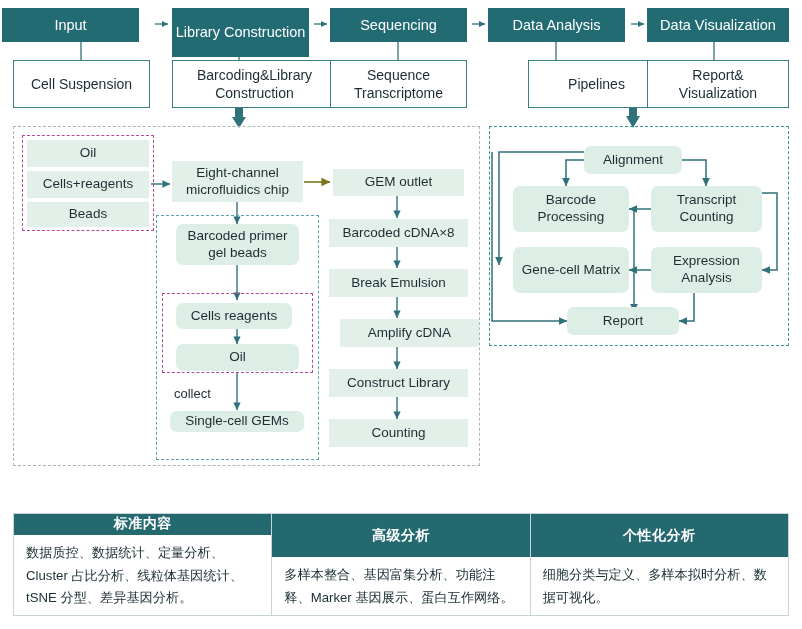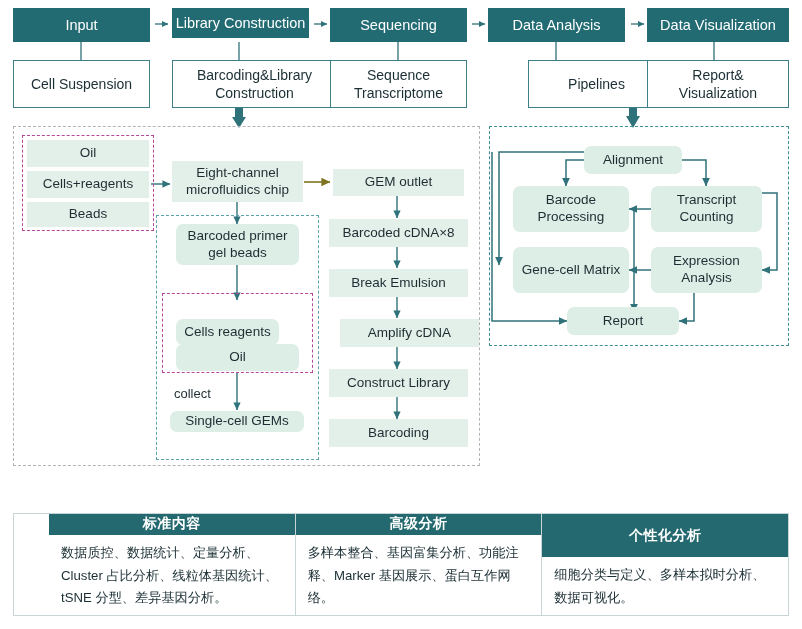--- a/index.html
+++ b/index.html
@@ -66,21 +66,20 @@
 
   
   #wires { position: absolute; left: 0; top: 0; width: 802px; height: 500px; pointer-events: none; }
 
   
   #table-wrap {
     position: absolute; left: 13px; top: 513px;
     width: 776px; height: 103px;
     display: flex;
     border: 1px solid #c8d4d6;
-    padding-left: 35px;
   }
   .tcol { flex: 1 1 0; display: flex; flex-direction: column; border-right: 1px solid #c8d4d6; }
   .tcol:last-child { border-right: none; }
   .thead {
     background: #23696f; color: #ffffff;
     font-size: 14px; font-weight: bold;
     height: 43px;
     display: flex; align-items: center; justify-content: center;
     letter-spacing: .5px;
   }
@@ -174,22 +173,22 @@
       <path d="M762,193 L777,193 L777,270 L762,270" marker-end="url(#ar)"></path>
 
       <path d="M634,209 L634,312" marker-end="url(#ar)"></path>
 
       <path d="M651,270 L629,270" marker-end="url(#ar)"></path>
 
       <path d="M694,292 L694,321 L679,321" marker-end="url(#ar)"></path>
     </g>
   </svg>
 
-  <div class="abs hdr" style="left:13px;  top:8px; width:137px; height:34px;">Input</div>
-  <div class="abs hdr" style="left:172px; top:8px; width:137px; height:30px;">Library Construction</div>
+  <div class="abs hdr" style="left:2px;  top:8px; width:137px; height:34px;">Input</div>
+  <div class="abs hdr" style="left:172px; top:8px; width:137px; height:49px;">Library Construction</div>
   <div class="abs hdr" style="left:330px; top:8px; width:137px; height:34px;">Sequencing</div>
   <div class="abs hdr" style="left:488px; top:8px; width:137px; height:34px;">Data Analysis</div>
   <div class="abs hdr" style="left:647px; top:8px; width:142px; height:34px;">Data Visualization</div>
 
   <div class="abs wbox" style="left:13px;  top:60px; width:137px; height:48px;">Cell Suspension</div>
   <div class="abs wbox" style="left:172px; top:60px; width:165px; height:48px;">Barcoding&amp;Library Construction</div>
   <div class="abs wbox" style="left:330px; top:60px; width:137px; height:48px;">Sequence Transcriptome</div>
   <div class="abs wbox" style="left:488px; top:60px; width:137px; height:48px;margin-left:40px;">Pipelines</div>
   <div class="abs wbox" style="left:647px; top:60px; width:142px; height:48px;">Report&amp; Visualization</div>
 
@@ -200,33 +199,33 @@
   <div class="abs gbox flat" style="left:27px; top:171px; width:122px; height:27px;">Cells+reagents</div>
   <div class="abs gbox flat" style="left:27px; top:202px; width:122px; height:25px;">Beads</div>
 
   <div class="abs gbox flat" style="left:172px; top:161px; width:131px; height:41px;">Eight-channel microfluidics chip</div>
 
   <div class="abs dash-teal2" style="left:156px; top:215px; width:163px; height:245px;"></div>
 
   <div class="abs gbox rnd" style="left:176px; top:224px; width:123px; height:41px;">Barcoded primer gel beads</div>
 
   <div class="abs dash-pink" style="left:162px; top:293px; width:151px; height:80px;"></div>
-  <div class="abs gbox rnd" style="left:176px; top:303px; width:103px; height:26px;margin-top:16px;">Cells reagents</div>
+  <div class="abs gbox rnd" style="left:176px; top:303px; width:116px; height:26px;">Cells reagents</div>
   <div class="abs gbox rnd" style="left:176px; top:344px; width:123px; height:27px;">Oil</div>
 
   <div class="abs lbl" style="left:174px; top:386px;">collect</div>
 
   <div class="abs gbox rnd" style="left:170px; top:411px; width:134px; height:21px;">Single-cell GEMs</div>
 
   <div class="abs gbox flat" style="left:333px; top:169px; width:131px; height:27px;">GEM outlet</div>
   <div class="abs gbox flat" style="left:329px; top:219px; width:139px; height:28px;">Barcoded cDNA×8</div>
   <div class="abs gbox flat" style="left:329px; top:269px; width:139px; height:28px;">Break Emulsion</div>
   <div class="abs gbox flat" style="left:340px; top:319px; width:139px; height:28px;">Amplify cDNA</div>
   <div class="abs gbox flat" style="left:329px; top:369px; width:139px; height:28px;">Construct Library</div>
-  <div class="abs gbox flat" style="left:329px; top:419px; width:139px; height:28px;">Barcoding</div>
+  <div class="abs gbox flat" style="left:329px; top:419px; width:139px; height:28px;">Counting</div>
 
   <div class="abs dash-teal" style="left:489px; top:126px; width:300px; height:220px;"></div>
 
   <div class="abs gbox rnd" style="left:584px; top:146px; width:98px; height:28px;">Alignment</div>
 
   <div class="abs gbox rnd" style="left:513px; top:186px; width:116px; height:46px;">Barcode Processing</div>
 
   <div class="abs gbox rnd" style="left:651px; top:186px; width:111px; height:46px;">Transcript Counting</div>
 
   <div class="abs gbox rnd" style="left:513px; top:247px; width:116px; height:46px;">Gene-cell Matrix</div>

